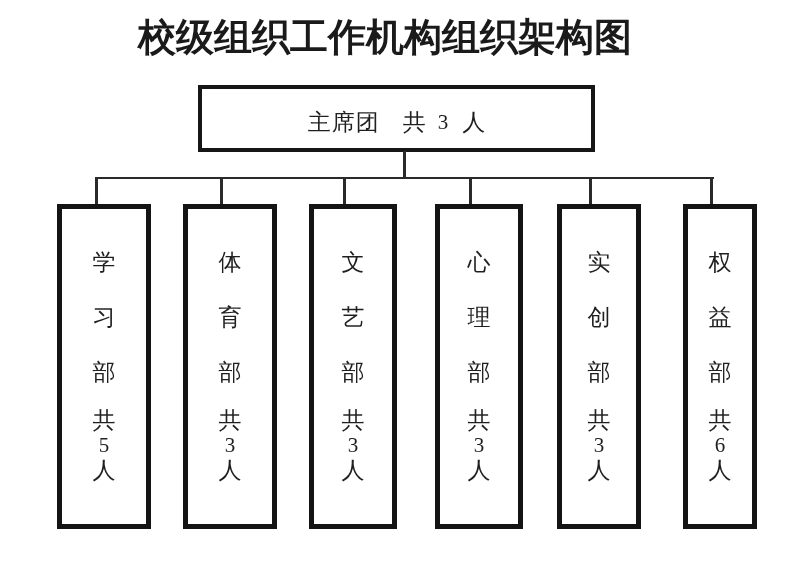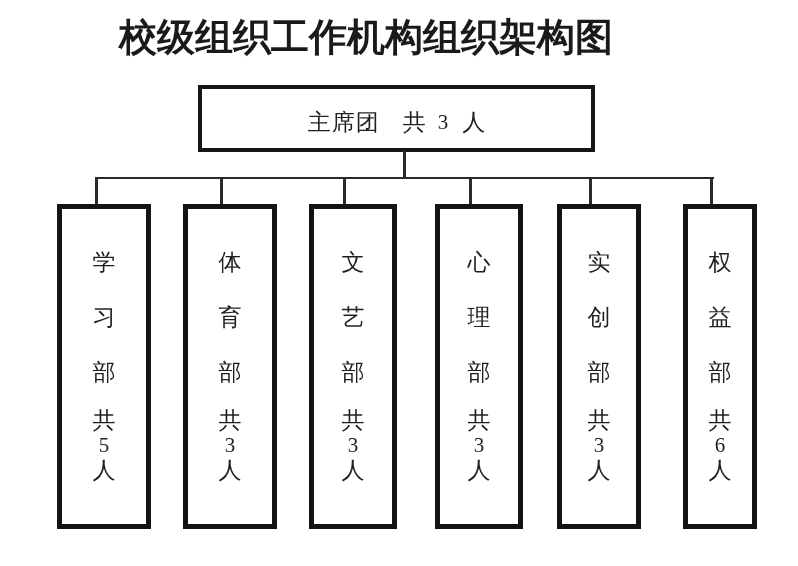--- a/index.html
+++ b/index.html
@@ -10,21 +10,21 @@
     background: #ffffff;
     overflow: hidden;
     font-family: "Liberation Serif", serif;
     color: #1f1f1f;
   }
 
   
   .title {
     position: absolute;
     top: 12px;
-    left: 366px;
+    left: 385px;
     transform: translateX(-50%);
     white-space: nowrap;
     font-size: 38px;
     font-weight: 700;
     letter-spacing: 0px;
     color: #1a1a1a;
   }
 
   
   .root-box {

